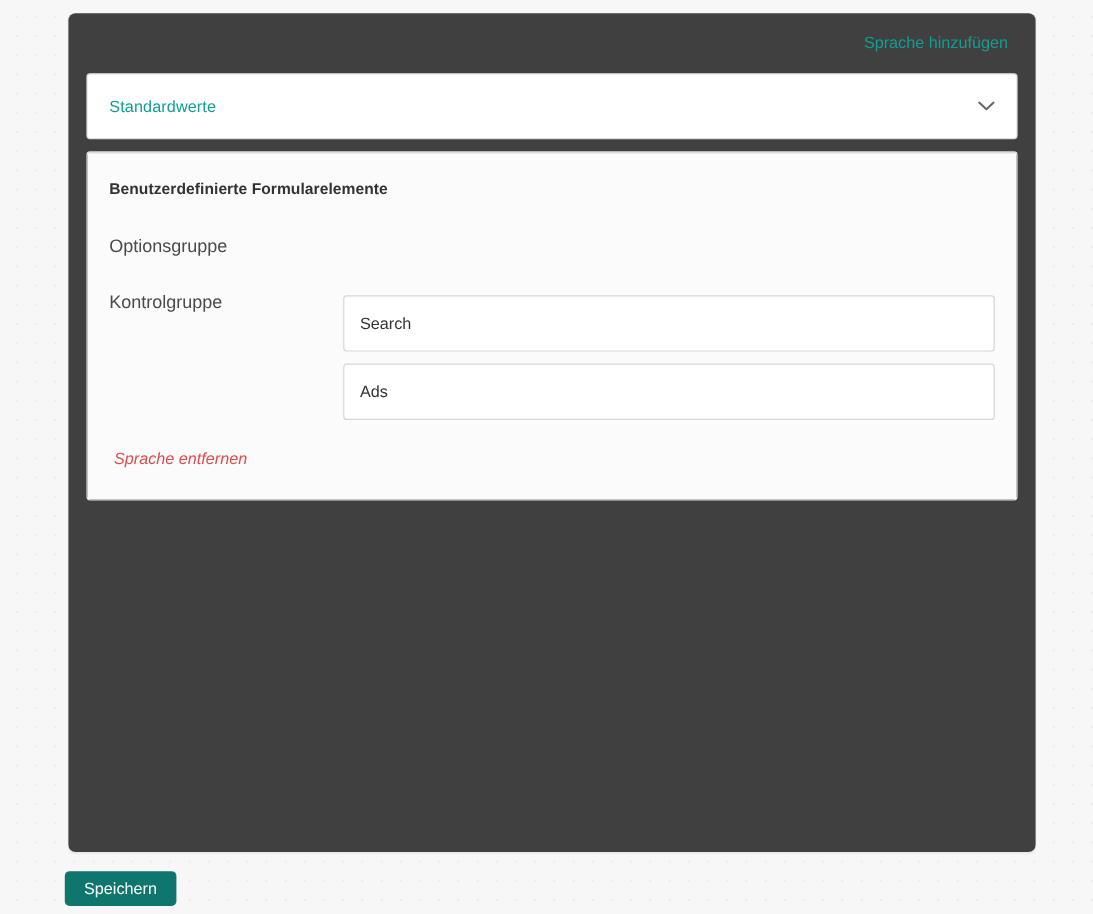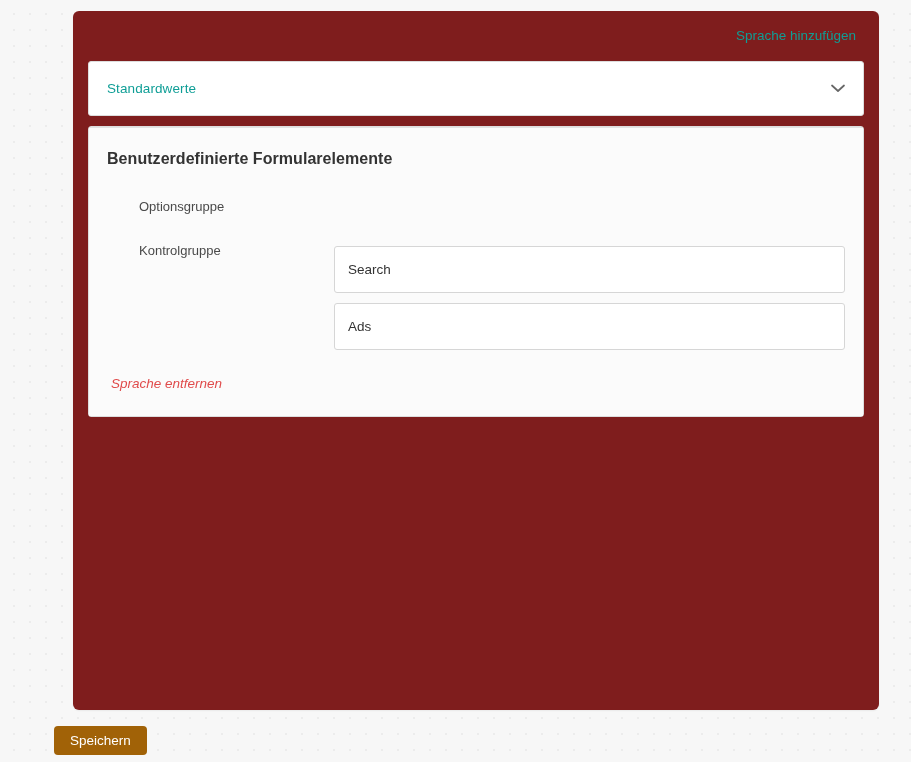--- a/index.html
+++ b/index.html
@@ -22,25 +22,25 @@
 
   .page {
     position: relative;
     width: 911px;
     height: 762px;
   }
 
   
   .outer-card {
     position: absolute;
-    left: 73px;
+    left: 57px;
     top: 11px;
     width: 806px;
     height: 699px;
-    background: #7f1d1d;
+    background: #404040;
     border-radius: 6px;
     box-shadow: 0 1px 2px rgba(0,0,0,0.06);
     padding: 0 15px;
   }
 
   
   .top-actions {
     height: 50px;
     display: flex;
     align-items: center;
@@ -86,41 +86,40 @@
   }
   .chev svg { display: block; }
 
   .panel-body {
     border-top: 1px solid #e2e2e2;
     background: #fbfbfb;
     padding: 22px 18px 8px 18px;
   }
 
   .section-title {
-    font-size: 16px;
+    font-size: 13px;
     font-weight: bold;
     color: #333333;
     margin: 0 0 14px 0;
     letter-spacing: 0.05px;
   }
 
   
   .field-row {
     display: flex;
     align-items: flex-start;
     margin-bottom: 10px;
   }
   .field-label {
     width: 195px;
     flex: 0 0 195px;
-    font-size: 13px;
+    font-size: 15px;
     color: #4a4a4a;
     padding-top: 17px;
     line-height: 1.3;
-    margin-left: 32px;
   }
   .field-control {
     flex: 1 1 auto;
     max-width: 566px;
   }
   .text-input {
     display: block;
     width: 100%;
     height: 47px;
     border: 1px solid #d6d6d6;
@@ -145,21 +144,21 @@
     font-style: italic;
   }
 
   
   .save-wrap {
     position: absolute;
     left: 54px;
     top: 726px;
   }
   .btn-save {
-    background: #a16207;
+    background: #0f766e;
     border: none;
     border-radius: 4px;
     color: #ffffff;
     font-family: "Liberation Sans", sans-serif;
     font-size: 13.5px;
     padding: 0 16px;
     height: 29px;
     line-height: 29px;
     cursor: pointer;
   }

